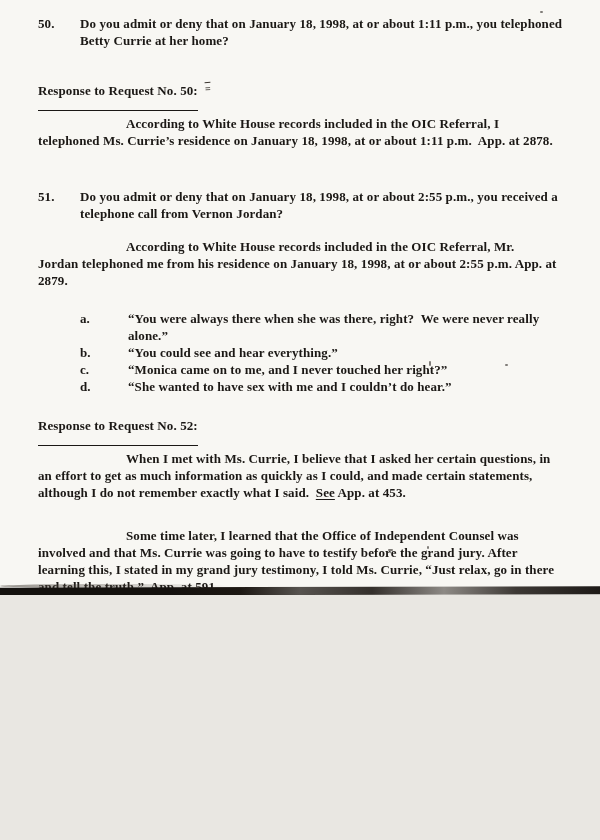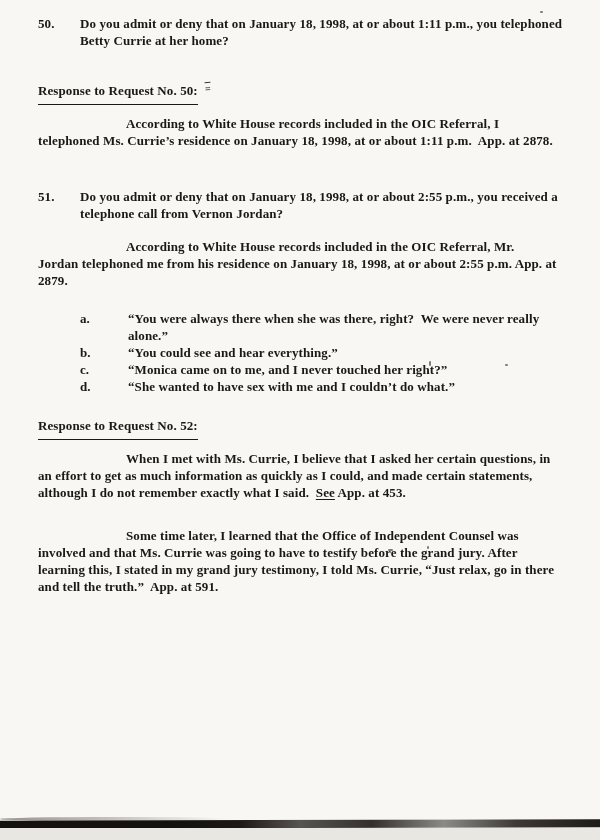--- a/index.html
+++ b/index.html
@@ -1,36 +1,36 @@
 <!DOCTYPE html>
 <html><head>
 <meta charset="utf-8">
 <style>
   html,body { margin:0; padding:0; background:#e9e7e2; }
   .page {
     position: relative;
     width: 600px;
-    height: 828px;
+    height: 595px;
     margin: 0 auto;
     background: #f8f7f3;
     color: #1b1815;
     font-family: "Liberation Serif", "DejaVu Serif", serif;
     font-weight: 700;
     font-size: 13px;
     line-height: 17px;
     letter-spacing: 0.1px;
     overflow: hidden;
   }
   .q { display: flex; margin-left: 38px; margin-right: 30px; }
   .qnum { width: 42px; flex: none; }
   .qtext { flex: 1; white-space: pre-wrap; }
   .resp-head { margin-left: 38px; }
   .resp-head .ul {
     border-bottom: 1.4px solid #1b1815;
-    padding-bottom: 6px;
+    padding-bottom: 12px;
   }
   .smudge {
     display: inline-block;
     margin-left: 7px;
     font-size: 10px;
     vertical-align: 3px;
     text-decoration: overline;
     color: #3a352f;
     transform: rotate(-4deg);
   }
@@ -105,21 +105,21 @@
     <div class="quote-row">
       <span class="qletter">b.</span>
       <div class="qq">“You could see and hear everything.”</div>
     </div>
     <div class="quote-row">
       <span class="qletter">c.</span>
       <div class="qq">“Monica came on to me, and I never touched her right?”</div>
     </div>
     <div class="quote-row">
       <span class="qletter">d.</span>
-      <div class="qq">“She wanted to have sex with me and I couldn’t do what.”</div>
+      <div class="qq">“She wanted to have sex with me and I couldn’t do hear.”</div>
     </div>
 
     <div class="resp-head mt22">
       <span class="ul">Response to Request No. 52:</span>
     </div>
     <p class="para mt16"><span>When I met with Ms. Currie, I believe that I asked her certain questions, in an effort to get as much information as quickly as I could, and made certain statements, although I do not remember exactly what I said.&nbsp; </span><span class="see-ul">See</span><span> App. at 453.</span></p>
     <p class="para mt26">Some time later, I learned that the Office of Independent Counsel was involved and that Ms. Currie was going to have to testify before the grand jury. After learning this, I stated in my grand jury testimony, I told Ms. Currie, “Just relax, go in there and tell the truth.”&nbsp; App. at 591.</p>
   </section>
 
   <div class="band-smear"></div>

